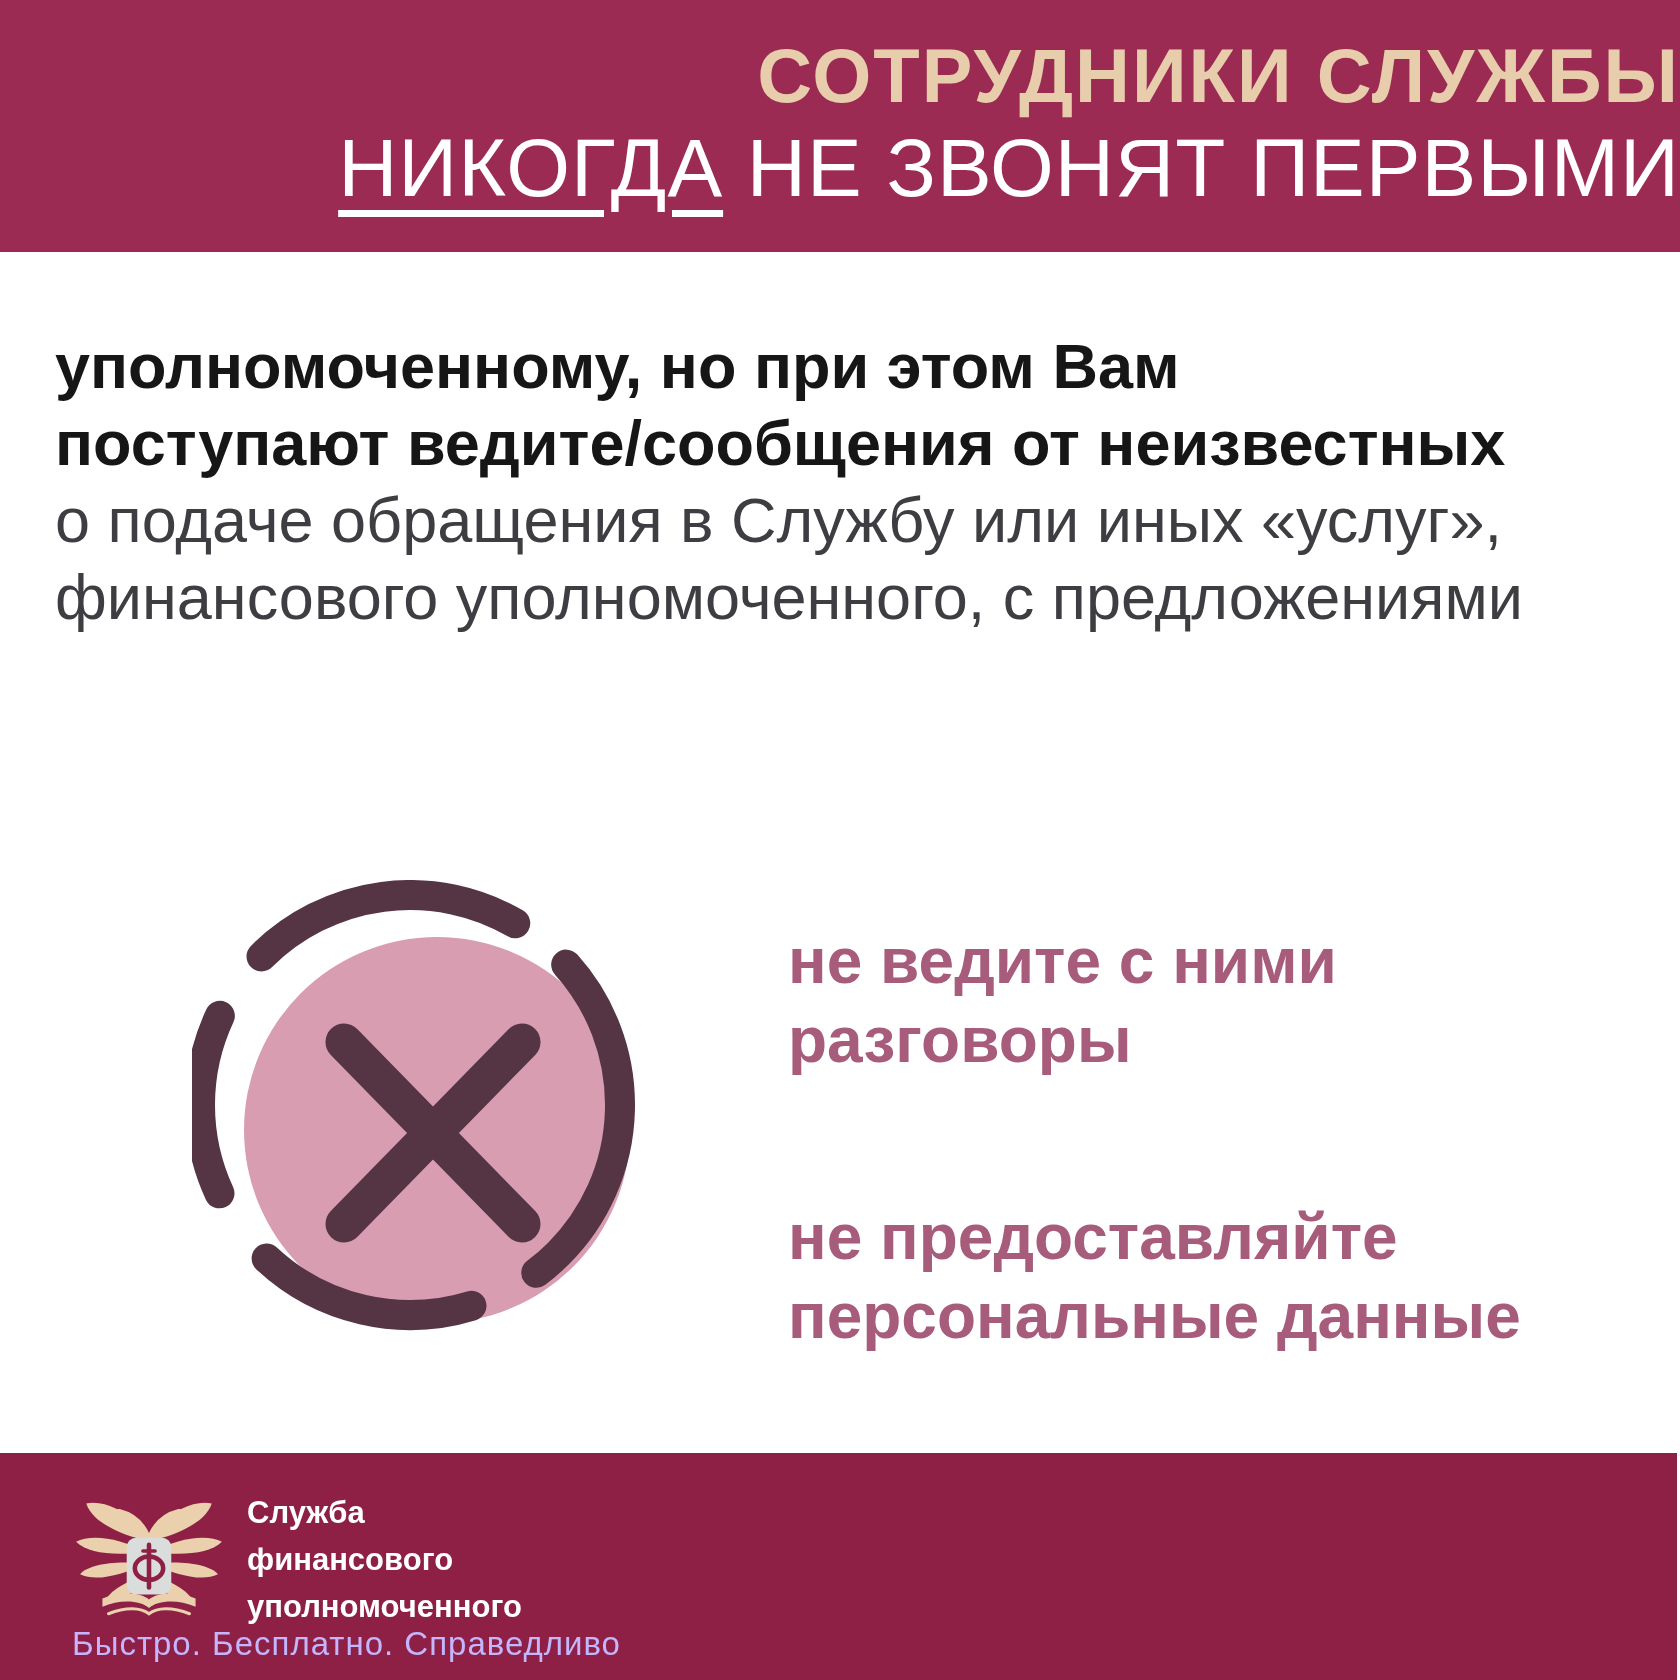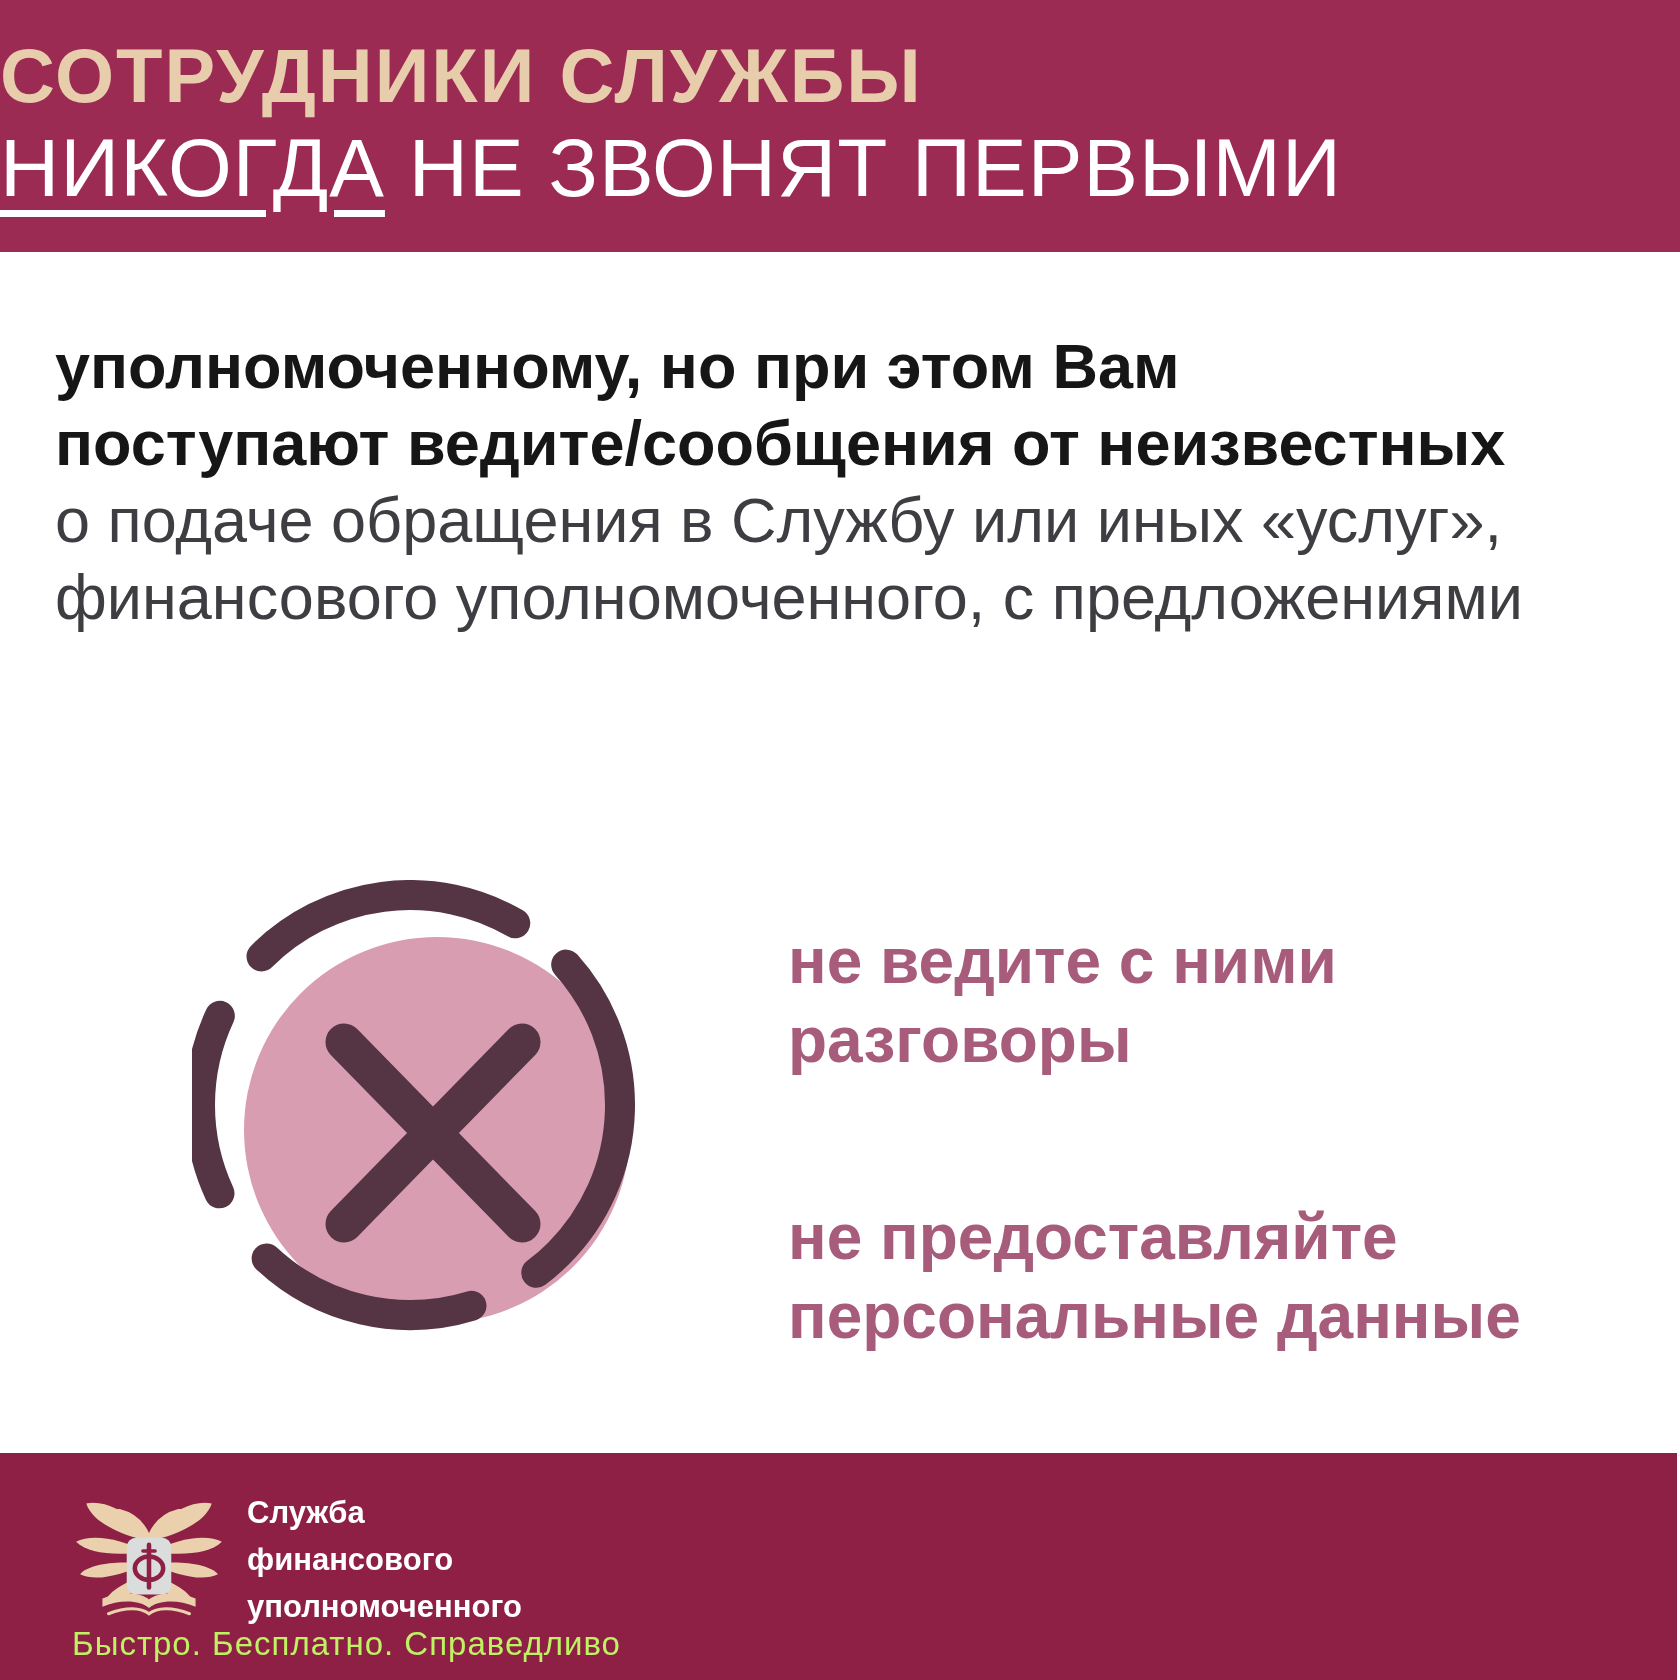--- a/index.html
+++ b/index.html
@@ -3,21 +3,21 @@
 <meta charset="utf-8">
 <style>
   html,body{margin:0;padding:0;background:#fff;}
   .poster{
     position:relative;width:1680px;height:1680px;overflow:hidden;background:#ffffff;
     font-family:"Liberation Sans", sans-serif;
   }
   
   .header{
     position:absolute;top:0;left:0;width:1680px;height:252px;
-    background:#9c2b53;text-align:left;
+    background:#9c2b53;text-align:right;
   }
   .header-l1{
     margin-top:34px;font-size:76px;font-weight:bold;letter-spacing:2px;
     color:#e7cdab;line-height:84px;
   }
   .header-l2{
     margin-top:4px;font-size:82px;font-weight:normal;letter-spacing:1px;
     color:#ffffff;line-height:92px;
   }
   .header-underline{
@@ -53,21 +53,21 @@
     background:#8d2044;color:#ffffff;
   }
   .eagle-logo{position:absolute;left:68px;top:38px;width:162px;height:126px;}
   .org-name{
     position:absolute;left:247px;top:36px;
     font-size:31px;font-weight:bold;line-height:47px;color:#ffffff;
     white-space:pre-line;
   }
   .org-tagline{
     position:absolute;left:72px;top:172px;
-    font-size:33px;color:#bef264;letter-spacing:1px;
+    font-size:33px;color:#c4b5fd;letter-spacing:1px;
   }
   .phone-block{position:absolute;right:58px;top:58px;text-align:right;}
   .phone-number{font-size:52px;font-weight:bold;line-height:60px;color:#ffffff;}
   .phone-note{margin-top:10px;font-size:33px;color:#f2e4eb;}
 </style>
 </head>
 <body>
 
 <div class="poster">
 

